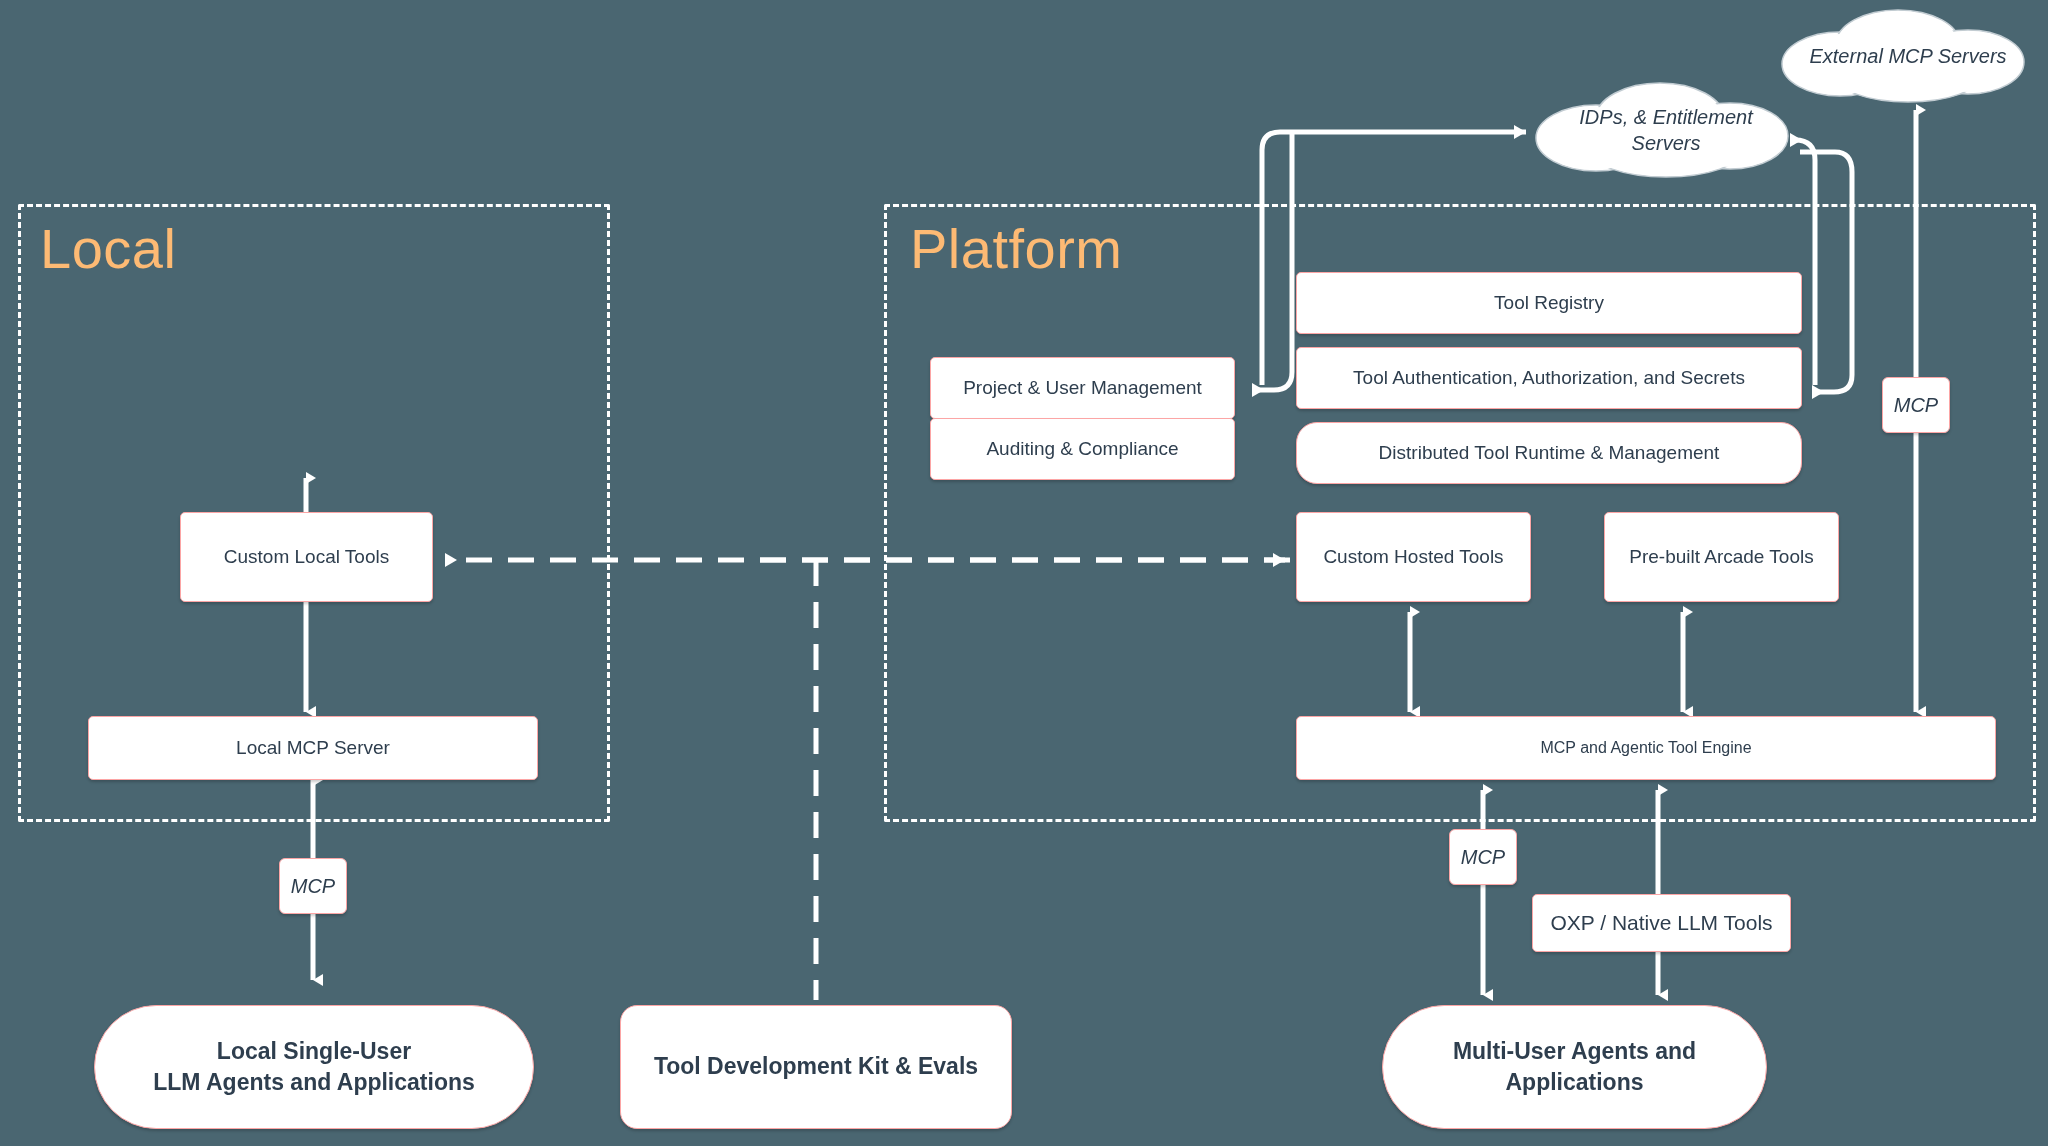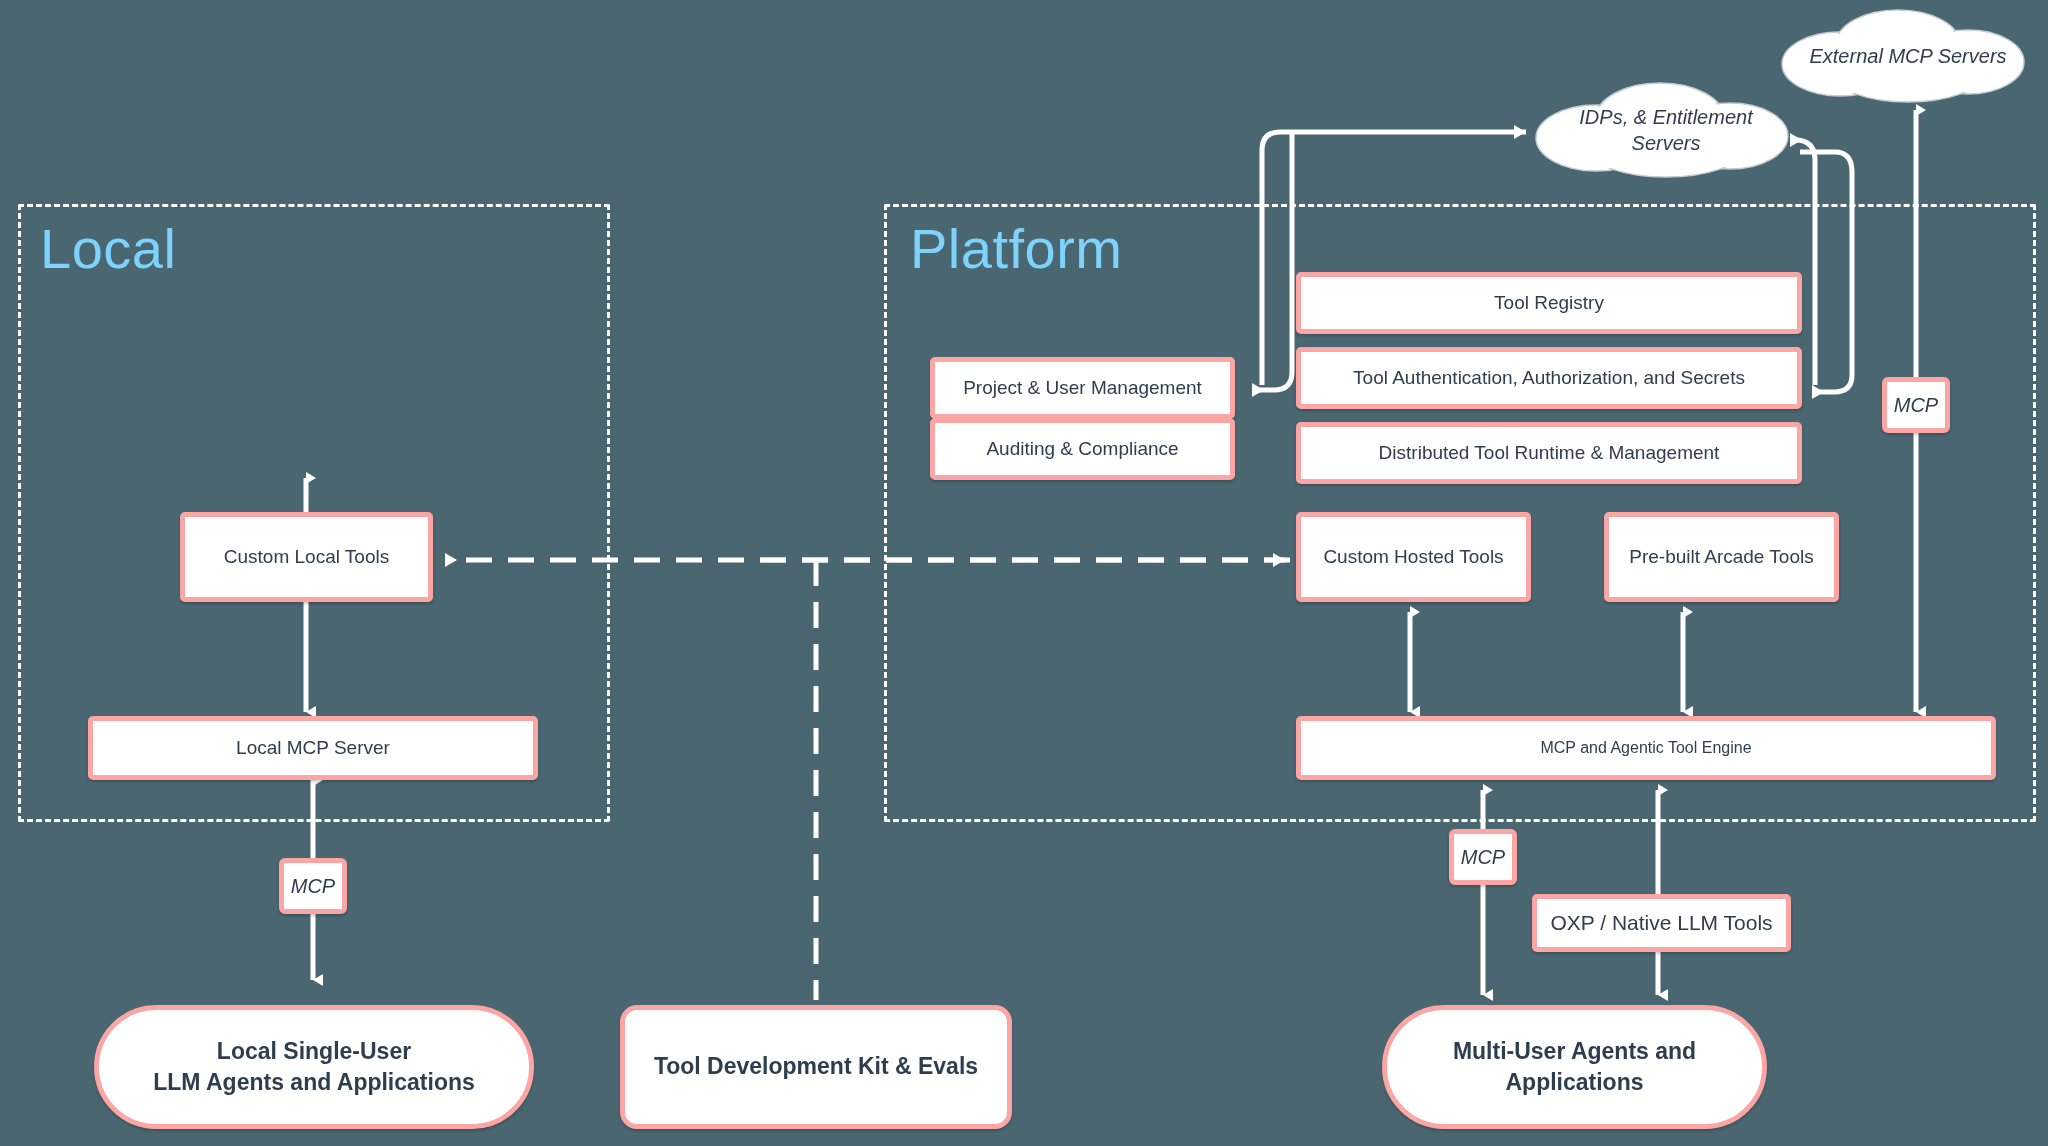--- a/index.html
+++ b/index.html
@@ -29,31 +29,31 @@
     pointer-events: none;
   }
   
   .zone {
     position: absolute;
     border: 3px dashed #ffffff;
     border-radius: 2px;
   }
   .zone-title {
     position: absolute;
-    color: #7dd3fc;
+    color: #fdba74;
     font-size: 56px;
     font-weight: 400;
     letter-spacing: 0.5px;
     white-space: nowrap;
   }
   
   .node {
     position: absolute;
     background: #ffffff;
-    border: 5px solid #fca5a5;
+    border: 1px solid #fca5a5;
     border-radius: 5px;
     box-shadow: 0 2px 3px rgba(0,0,0,0.20);
     display: flex;
     align-items: center;
     justify-content: center;
     text-align: center;
     color: #2e3e4e;
     font-size: 19px;
     line-height: 1.35;
     box-sizing: border-box;
@@ -212,21 +212,21 @@
   <div class="node bold" style="left:620px; top:1005px; width:392px; height:124px;border-radius:17px;">Tool Development Kit &amp; Evals</div>
 
   <div class="node" style="left:930px; top:357px; width:305px; height:62px;">Project &amp; User Management</div>
 
   <div class="node" style="left:930px; top:418px; width:305px; height:62px;">Auditing &amp; Compliance</div>
 
   <div class="node" style="left:1296px; top:272px; width:506px; height:62px;">Tool Registry</div>
 
   <div class="node" style="left:1296px; top:347px; width:506px; height:62px;">Tool Authentication, Authorization, and Secrets</div>
 
-  <div class="node" style="left:1296px; top:422px; width:506px; height:62px;">Distributed Tool Runtime &amp; Management</div>
+  <div class="node" style="left:1296px; top:422px; width:506px; height:62px;border-radius:21px;">Distributed Tool Runtime &amp; Management</div>
 
   <div class="node" style="left:1296px; top:512px; width:235px; height:90px;">Custom Hosted Tools</div>
 
   <div class="node" style="left:1568px; top:512px; width:235px; height:90px;margin-left:36px;">Pre-built Arcade Tools</div>
 
   <div class="node big" style="left:1296px; top:716px; width:700px; height:64px;">MCP and Agentic Tool Engine</div>
 
   <div class="node label-chip" style="left:1882px; top:377px; width:68px; height:56px;">MCP</div>
 
   <div class="node label-chip" style="left:1449px; top:829px; width:68px; height:56px;">MCP</div>

